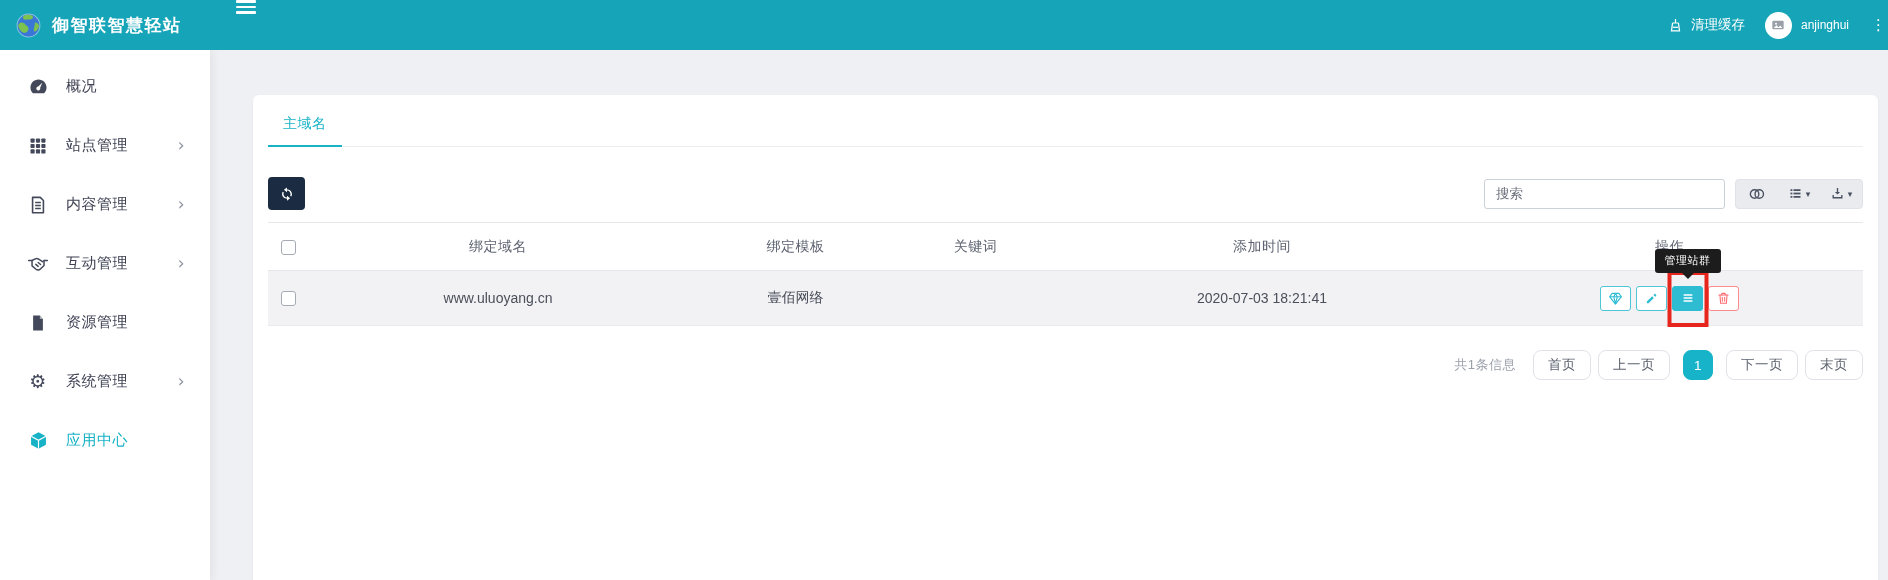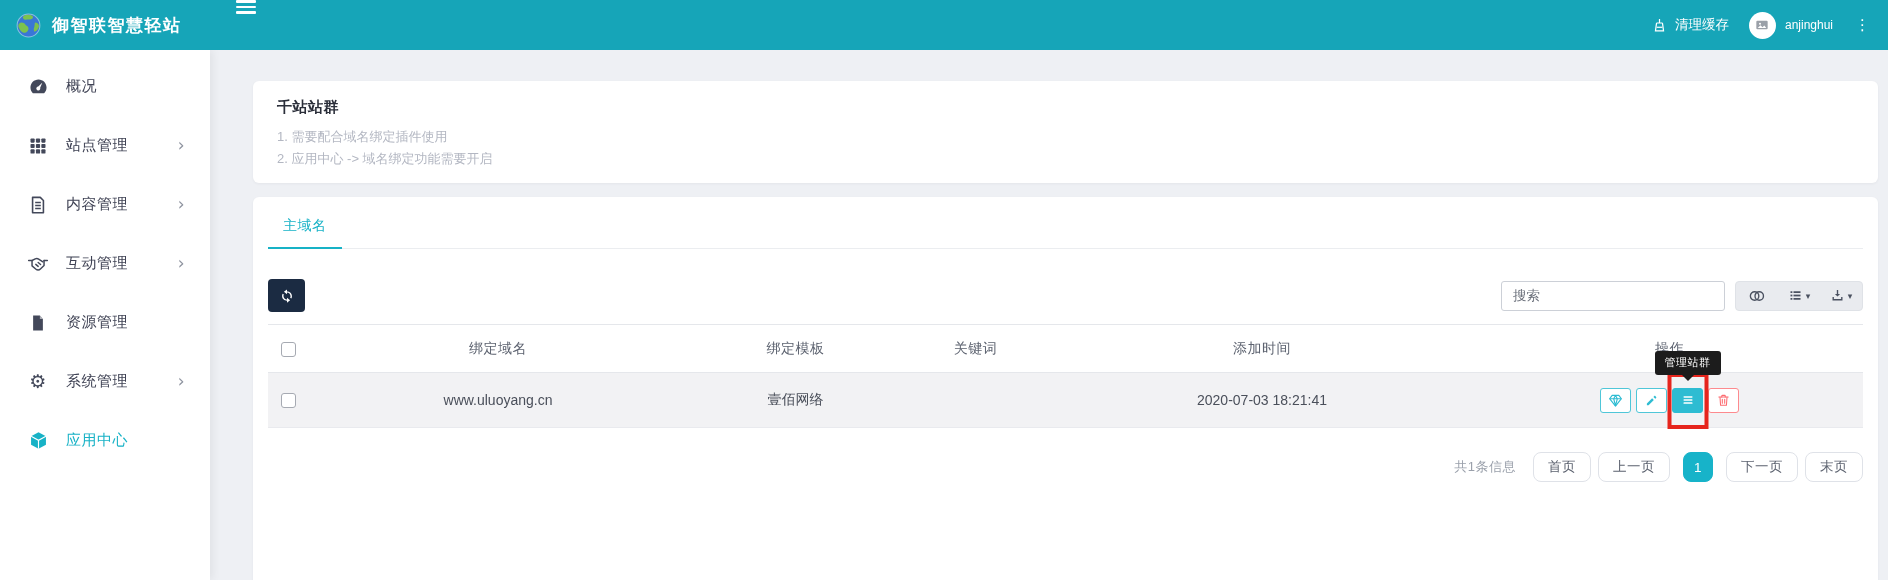--- a/index.html
+++ b/index.html
@@ -13,21 +13,21 @@
 
   
   .topbar {
     position:absolute; top:0; left:0; right:0; height:50px;
     background:#16a5b8; color:#fff; display:flex; z-index:30;
   }
   .brand { width:210px; flex:none; display:flex; align-items:center; gap:10px; padding-left:15px; }
   .brand-title { font-size:17px; font-weight:bold; letter-spacing:1.5px; white-space:nowrap; }
   .hamburger { margin-left:26px; width:20px; height:14px; display:flex; flex-direction:column; justify-content:space-between; cursor:pointer; }
   .hamburger i { display:block; height:2.6px; background:#fff; border-radius:1px; }
-  .topbar-right { margin-left:auto; display:flex; align-items:center; gap:20px; padding-right:16px; }
+  .topbar-right { margin-left:auto; display:flex; align-items:center; gap:20px; }
   .clear-cache { display:flex; align-items:center; gap:7px; font-size:13.5px; cursor:pointer; }
   .user { display:flex; align-items:center; gap:9px; cursor:pointer; }
   .avatar { width:27px; height:27px; border-radius:50%; background:#fff; display:flex; align-items:center; justify-content:center; }
   .username { font-size:12px; }
   .kebab { font-size:15px; line-height:1; letter-spacing:0; cursor:pointer; padding:0 2px;
            font-family:"DejaVu Sans",sans-serif; }
 
   
   .sidebar {
     position:absolute; top:50px; left:0; bottom:0; width:210px; background:#fff;
@@ -54,21 +54,21 @@
   .panel-card { flex:1; margin-top:14px; padding:0 15px; border-radius:6px 6px 0 0; }
 
   .tabs { padding-top:16px; border-bottom:1px solid #ebedf0; display:flex; }
   .tab { padding:4px 15px 12px; font-size:14px; color:#17b2c6; border-bottom:2px solid #17b2c6;
          margin-bottom:-1px; cursor:pointer; letter-spacing:.5px; }
 
   .toolbar { margin-top:30px; display:flex; align-items:center; }
   .btn-refresh { width:37px; height:33px; background:#1b2b42; border:none; border-radius:4px;
                  display:flex; align-items:center; justify-content:center; cursor:pointer; }
   .toolbar-right { margin-left:auto; display:flex; align-items:center; }
-  .search-input { width:224px; height:30px; border:1px solid #ccd0d7; border-radius:3px;
+  .search-input { width:241px; height:30px; border:1px solid #ccd0d7; border-radius:3px;
                   padding:0 11px; font-size:13.5px; color:#5a5f6a; outline:none;
                   font-family:inherit; background:#fff; }
   .search-input::placeholder { color:#6a6f7a; opacity:1; }
   .btn-group { margin-left:10px; height:30px; background:#e9ebef; border:1px solid #dfe2e7;
                border-radius:4px; display:flex; overflow:hidden; }
   .tool-btn { width:42px; border:none; background:transparent; color:#4a5160; cursor:pointer;
               display:flex; align-items:center; justify-content:center; gap:3px; }
   .caret { font-size:9px; color:#4a5160; font-family:"DejaVu Sans",sans-serif; }
 
   .grid-table { width:100%; margin-top:12px; border-collapse:collapse; table-layout:fixed; }
@@ -224,25 +224,20 @@
         <path d="M12 2.5l8.5 4.6v9.8L12 21.5l-8.5-4.6V7.1z" fill="currentColor"></path>
         <path d="M3.5 7.1L12 11.7l8.5-4.6M12 11.7v9.8" stroke="#fff" stroke-width="1.3" fill="none"></path>
       </svg>
     </span>
     <span>应用中心</span>
   </div>
 </nav>
 
 <main class="main">
 
-  <section class="card intro-card">
-    <div class="intro-title">千站站群</div>
-    <div class="intro-note">1. 需要配合域名绑定插件使用</div>
-    <div class="intro-note">2. 应用中心 -&gt; 域名绑定功能需要开启</div>
-  </section>
 
   <section class="card panel-card">
 
     <div class="tabs">
       <div class="tab">主域名</div>
     </div>
 
     <div class="toolbar">
       <button class="btn-refresh">
         <span>

